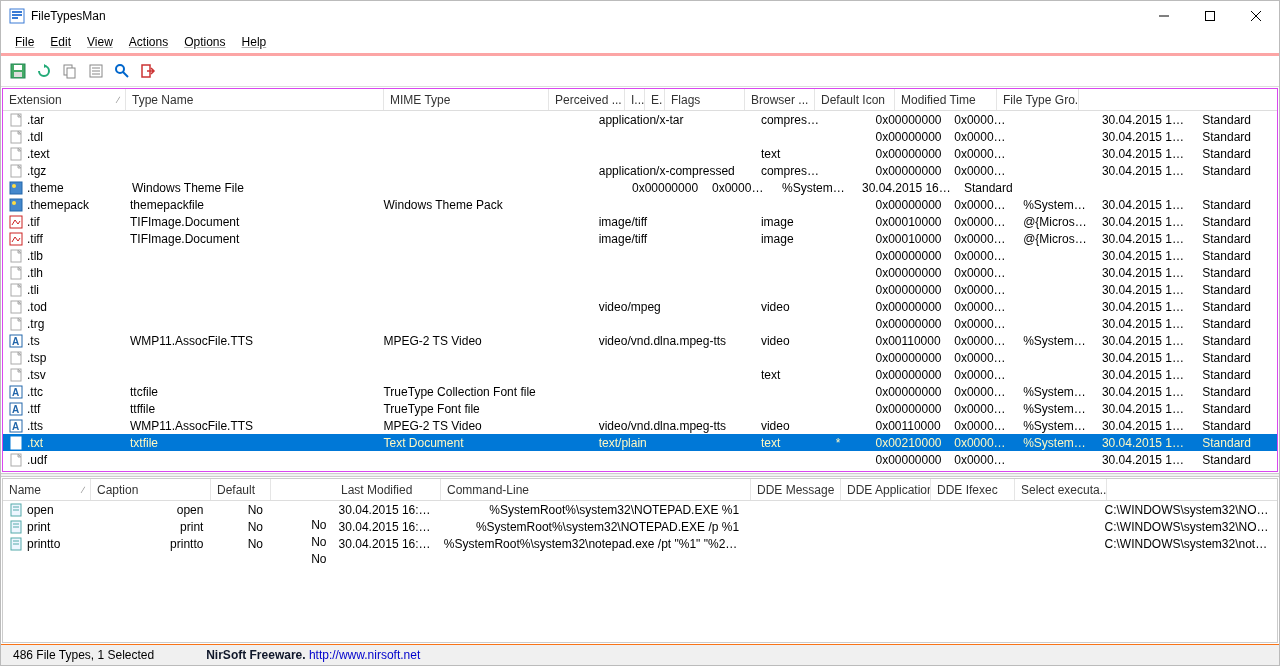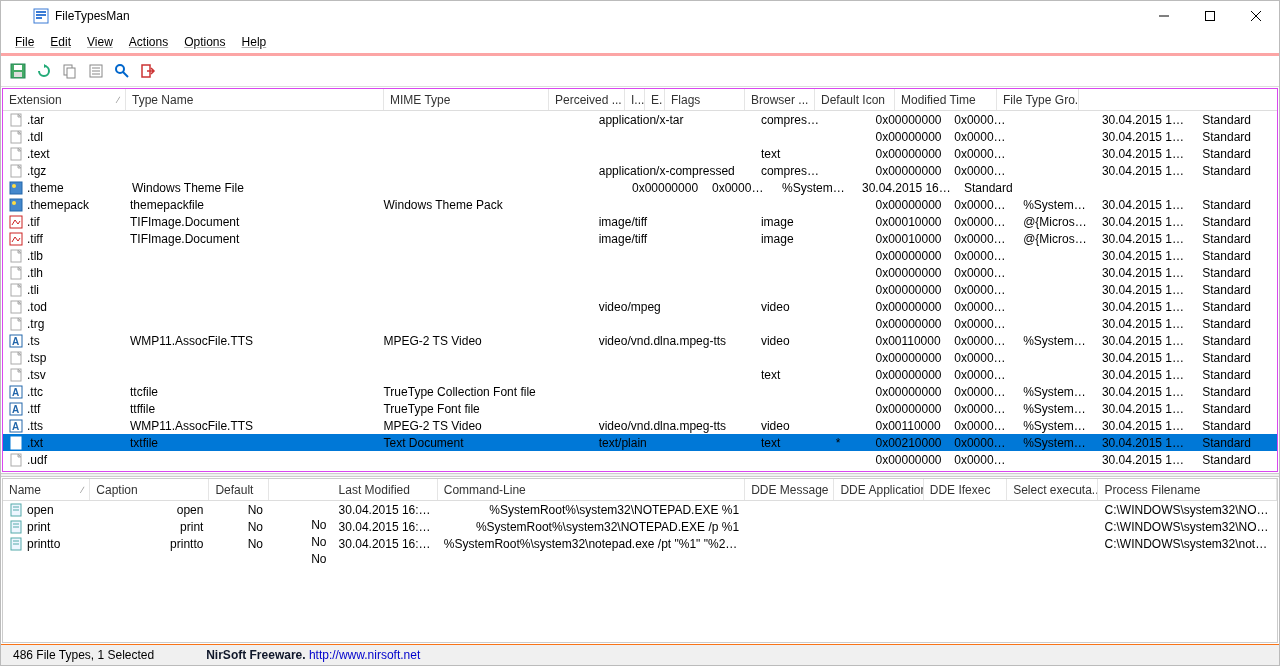--- a/index.html
+++ b/index.html
@@ -14,21 +14,20 @@
   display: flex;
   flex-direction: column;
   border: 1px solid #bbb;
 }
 .titlebar {
   display: flex;
   align-items: center;
   height: 30px;
   background: #fff;
   padding: 0 0 0 8px;
-  margin-left: 24px;
 }
 .titlebar .app-icon {
   width: 16px; height: 16px;
   margin-right: 6px;
   display: inline-flex;
 }
 .titlebar .title-text { flex: 0 0 auto; font-size: 12px; }
 .titlebar .spacer { flex: 1; }
 .winbtn {
   width: 46px; height: 30px;
@@ -95,21 +94,21 @@
   flex: 1 1 auto;
   overflow-y: scroll;
   overflow-x: auto;
 }
 .row {
   display: flex;
   height: 17px;
   align-items: center;
   white-space: nowrap;
 }
-.row.selected { background: #0078d7; color: #000000; }
+.row.selected { background: #0078d7; color: #fef9c3; }
 .cell {
   padding: 0 6px;
   overflow: hidden;
   text-overflow: ellipsis;
   white-space: nowrap;
   font-size: 12px;
 }
 .row-icon {
   width:14px; height:14px;
   display:inline-block;
@@ -766,21 +765,20 @@
     <div class="gh-cell b-name sort">Name</div>
     <div class="gh-cell b-cap">Caption</div>
     <div class="gh-cell b-def">Default</div>
     <div class="gh-cell b-dis">Disabled</div>
     <div class="gh-cell b-lm">Last Modified</div>
     <div class="gh-cell b-cmd">Command-Line</div>
     <div class="gh-cell b-dde">DDE Message</div>
     <div class="gh-cell b-ddea">DDE Application</div>
     <div class="gh-cell b-ddei">DDE Ifexec</div>
     <div class="gh-cell b-sel">Select executa...</div>
-    <div class="gh-cell b-proc">Process Filename</div>
   </div>
   <div class="bottom-body" id="bottom-body">
       <div class="row">
         <div class="cell b-name ext-cell">
           <span class="row-icon">
             <svg width="14" height="14">
               <rect x="2" y="1" width="10" height="12" fill="#eef6ff" stroke="#5aa"></rect>
               <line x1="4" y1="4" x2="10" y2="4" stroke="#5aa"></line>
               <line x1="4" y1="7" x2="10" y2="7" stroke="#5aa"></line>
             </svg>

